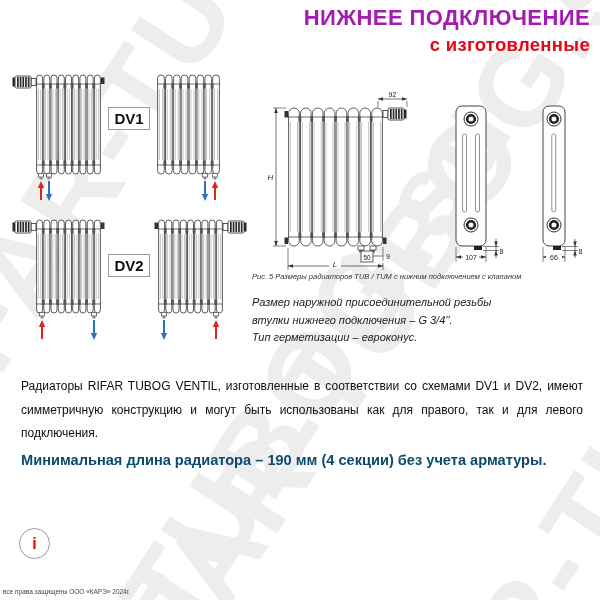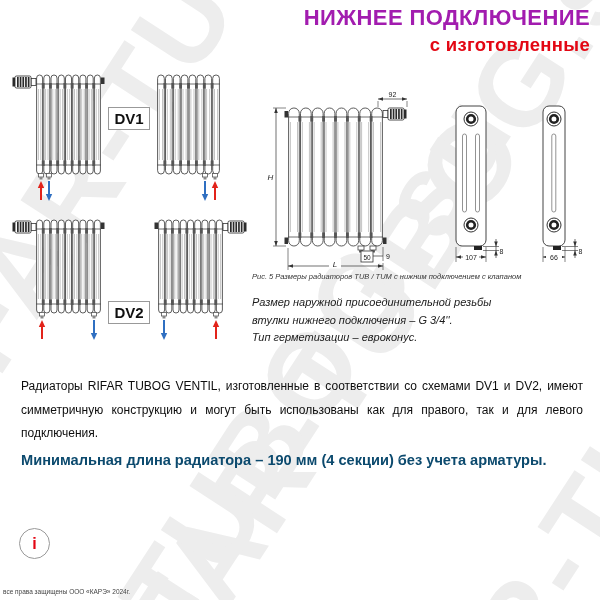--- a/index.html
+++ b/index.html
@@ -221,21 +221,21 @@
         <rect x="91" y="7.5" width="3.5" height="6.5" fill="#333"></rect>
         <rect x="29.5" y="97.5" width="5" height="3.5" fill="#fff" stroke="#555" stroke-width="0.8"></rect>
         <rect x="30.5" y="101" width="3" height="2.5" fill="#888"></rect>
         <polygon points="32,105 28.8,112 35.2,112" fill="#e2231a"></polygon>
         <line x1="32" y1="111" x2="32" y2="124" stroke="#e2231a" stroke-width="2"></line>
         <rect x="81.5" y="97.5" width="5" height="3.5" fill="#fff" stroke="#555" stroke-width="0.8"></rect>
         <rect x="82.5" y="101" width="3" height="2.5" fill="#888"></rect>
         <line x1="84" y1="105" x2="84" y2="118" stroke="#2f6fc1" stroke-width="2"></line>
         <polygon points="84,125 80.8,118 87.2,118" fill="#2f6fc1"></polygon>
       </svg></div>
-  <div class="abs dv-box" style="top:254px;margin-top:47px;">DV2</div>
+  <div class="abs dv-box" style="top:254px;">DV2</div>
   <div class="abs" id="rad-dv2-right"><svg xmlns="http://www.w3.org/2000/svg" width="96" height="128" viewBox="0 0 96 128">
         <rect x="6.6" y="5" width="6.0" height="93" rx="3.0" fill="#fff" stroke="#4a4a4a" stroke-width="0.9"></rect>
         <rect x="13.8" y="5" width="6.0" height="93" rx="3.0" fill="#fff" stroke="#4a4a4a" stroke-width="0.9"></rect>
         <rect x="21.0" y="5" width="6.0" height="93" rx="3.0" fill="#fff" stroke="#4a4a4a" stroke-width="0.9"></rect>
         <rect x="28.3" y="5" width="6.0" height="93" rx="3.0" fill="#fff" stroke="#4a4a4a" stroke-width="0.9"></rect>
         <rect x="35.5" y="5" width="6.0" height="93" rx="3.0" fill="#fff" stroke="#4a4a4a" stroke-width="0.9"></rect>
         <rect x="42.7" y="5" width="6.0" height="93" rx="3.0" fill="#fff" stroke="#4a4a4a" stroke-width="0.9"></rect>
         <rect x="49.9" y="5" width="6.0" height="93" rx="3.0" fill="#fff" stroke="#4a4a4a" stroke-width="0.9"></rect>
         <rect x="57.2" y="5" width="6.0" height="93" rx="3.0" fill="#fff" stroke="#4a4a4a" stroke-width="0.9"></rect>
         <rect x="64.4" y="5" width="6.0" height="93" rx="3.0" fill="#fff" stroke="#4a4a4a" stroke-width="0.9"></rect>

